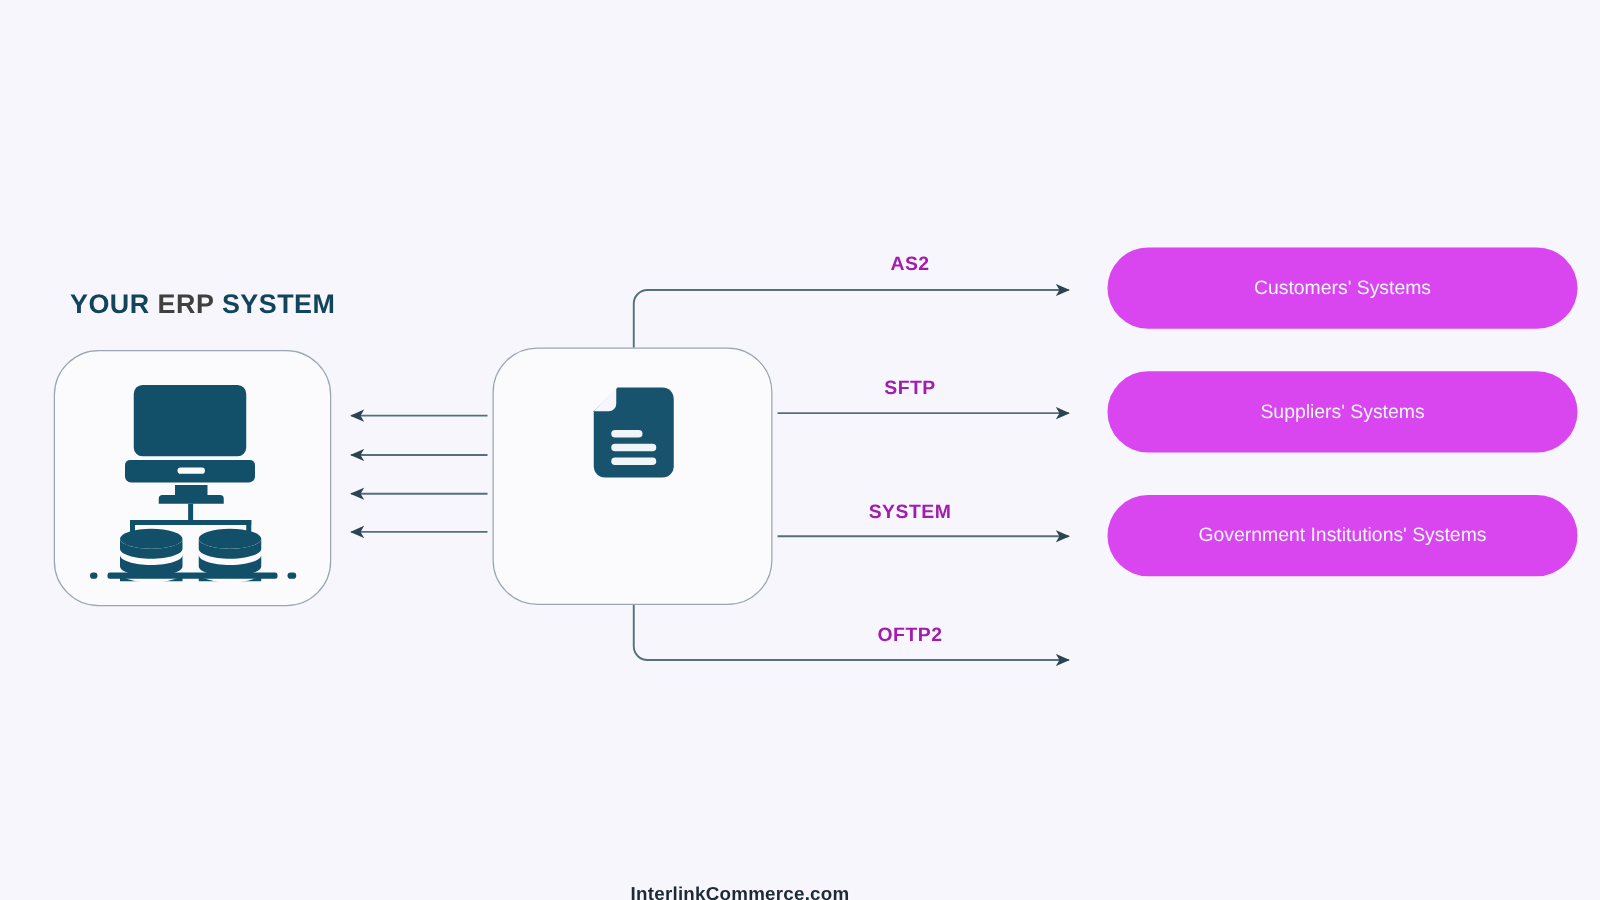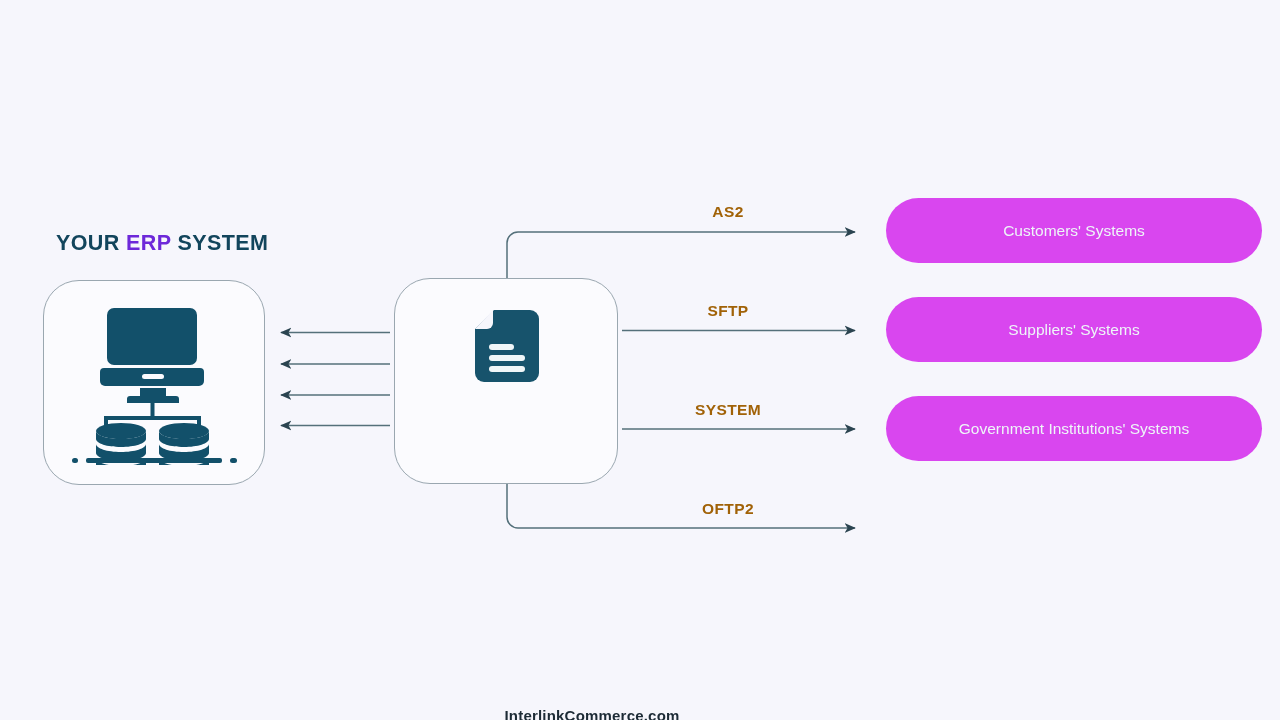--- a/index.html
+++ b/index.html
@@ -28,21 +28,21 @@
     position: absolute;
     left: 56px;
     top: 231px;
     font-size: 21.5px;
     font-weight: bold;
     letter-spacing: 0.4px;
     color: #12455c;
     white-space: nowrap;
     font-family: "Liberation Sans", sans-serif;
   }
-  #erp-title .accent { color: #6d28d9; text-align: center; }
+  #erp-title .accent { color: #404040; text-align: center; }
 
   #erp-box {
     position: absolute;
     left: 43px;
     top: 280px;
     width: 222px;
     height: 205px;
     border: 1.3px solid #9aa7b0;
     border-radius: 36px;
     background: #fbfbfe;
@@ -95,21 +95,21 @@
     left: 0; top: 0;
     width: 1280px; height: 720px;
     pointer-events: none;
   }
 
   
   .proto {
     position: absolute;
     font-size: 15.5px;
     font-weight: bold;
-    color: #a16207;
+    color: #a21caf;
     letter-spacing: 0.4px;
     text-align: center;
     white-space: nowrap;
   }
   #proto-0 { left: 648px; top: 203px; width: 160px; }
   #proto-1 { left: 648px; top: 302px; width: 160px; }
   #proto-2 { left: 648px; top: 401px; width: 160px; }
   #proto-3 { left: 648px; top: 500px; width: 160px; }
 
   

